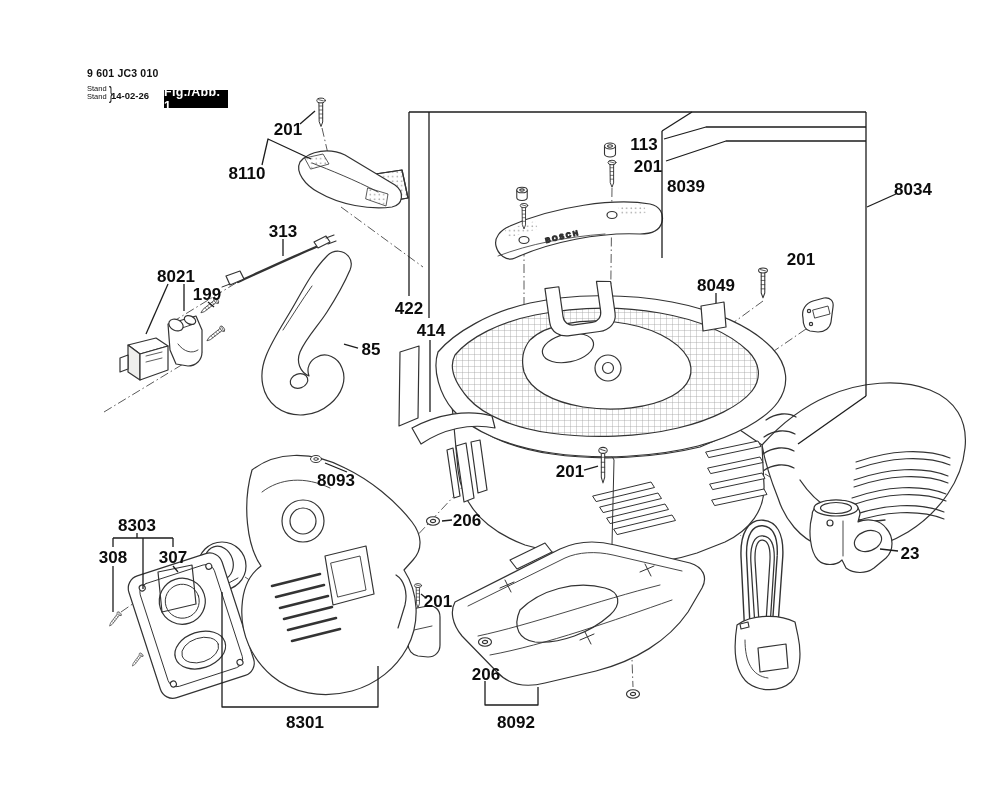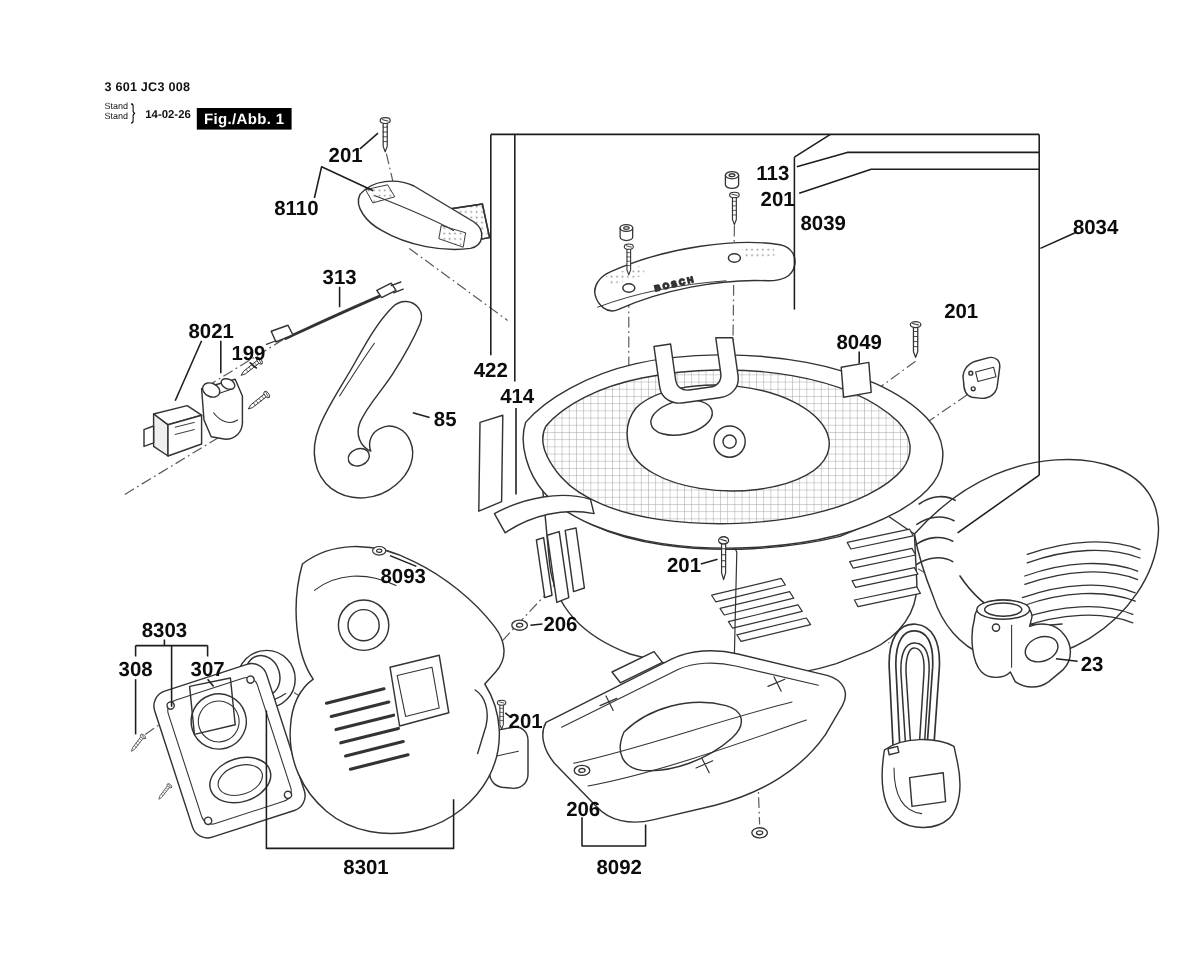--- a/index.html
+++ b/index.html
@@ -5,22 +5,22 @@
   html,body{margin:0;padding:0;background:#fff;}
   .stage{position:relative;width:1000px;height:800px;background:#fff;overflow:hidden;
          font-family:"Liberation Sans",sans-serif;}
   .stage svg{position:absolute;left:0;top:0;}
   .plabel{font:bold 17px "Liberation Sans",sans-serif;fill:#0c0c0c;text-anchor:middle;}
   .brandtxt{font:bold 7px "Liberation Sans",sans-serif;fill:#8a8a8a;letter-spacing:2px;}
   .tb{position:absolute;color:#111;}
   .tb-pn{left:87px;top:67px;font-size:10.5px;font-weight:600;letter-spacing:.2px;}
   .tb-issue{left:87px;top:85px;font-size:7.5px;line-height:8px;font-weight:500;}
   .tb-brace{left:108px;top:83px;font-size:18px;font-weight:400;transform:scaleX(.65);}
-  .tb-date{left:121px;top:90px;font-size:9.5px;font-weight:700;}
-  .tb-fig{left:164px;top:90px;width:79px;height:18px;background:#000;color:#fff;
+  .tb-date{left:111px;top:90px;font-size:9.5px;font-weight:700;}
+  .tb-fig{left:164px;top:90px;width:64px;height:18px;background:#000;color:#fff;
           font-size:12.5px;font-weight:700;display:flex;align-items:center;
           justify-content:center;letter-spacing:.3px;}
 </style>
 </head>
 <body>
 
 <div class="stage">
 
 <svg width="1000" height="800" viewBox="0 0 1000 800">
   <defs>
@@ -374,21 +374,21 @@
         <text x="173" y="563" class="plabel">307</text>
         <text x="910" y="559" class="plabel">23</text>
         <text x="438" y="607" class="plabel">201</text>
         <text x="486" y="680" class="plabel">206</text>
         <text x="305" y="728" class="plabel">8301</text>
         <text x="516" y="728" class="plabel">8092</text>
       </g>
 </svg>
 
 <div>
-  <div class="tb tb-pn">3 601 JC3 008</div>
+  <div class="tb tb-pn">9 601 JC3 010</div>
   <div class="tb tb-issue">
     <div>Stand</div>
     <div>Stand</div>
   </div>
   <div class="tb tb-brace">}</div>
   <div class="tb tb-date">14-02-26</div>
   <div class="tb tb-fig">Fig./Abb. 1</div>
 </div>
 
 </div>

